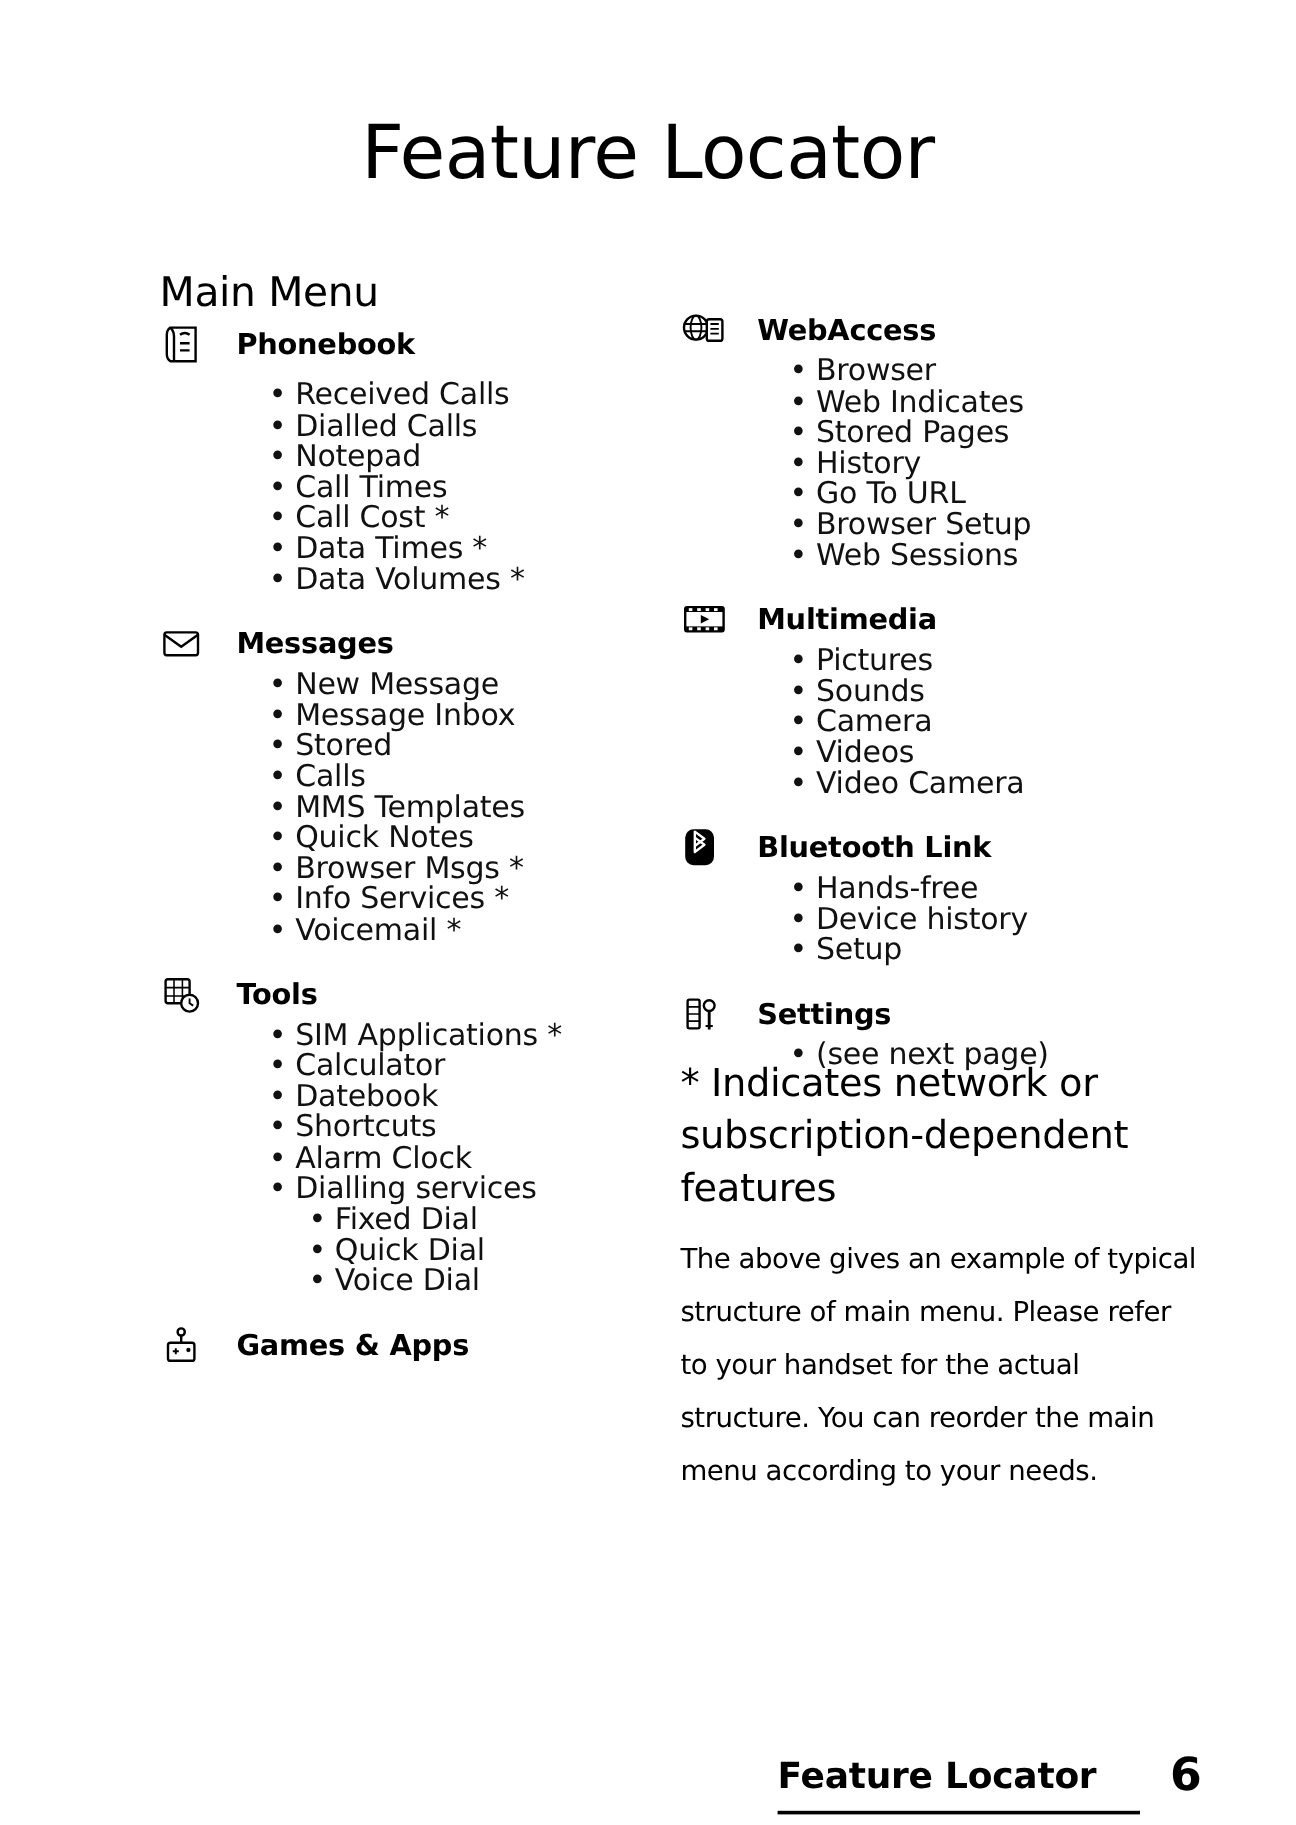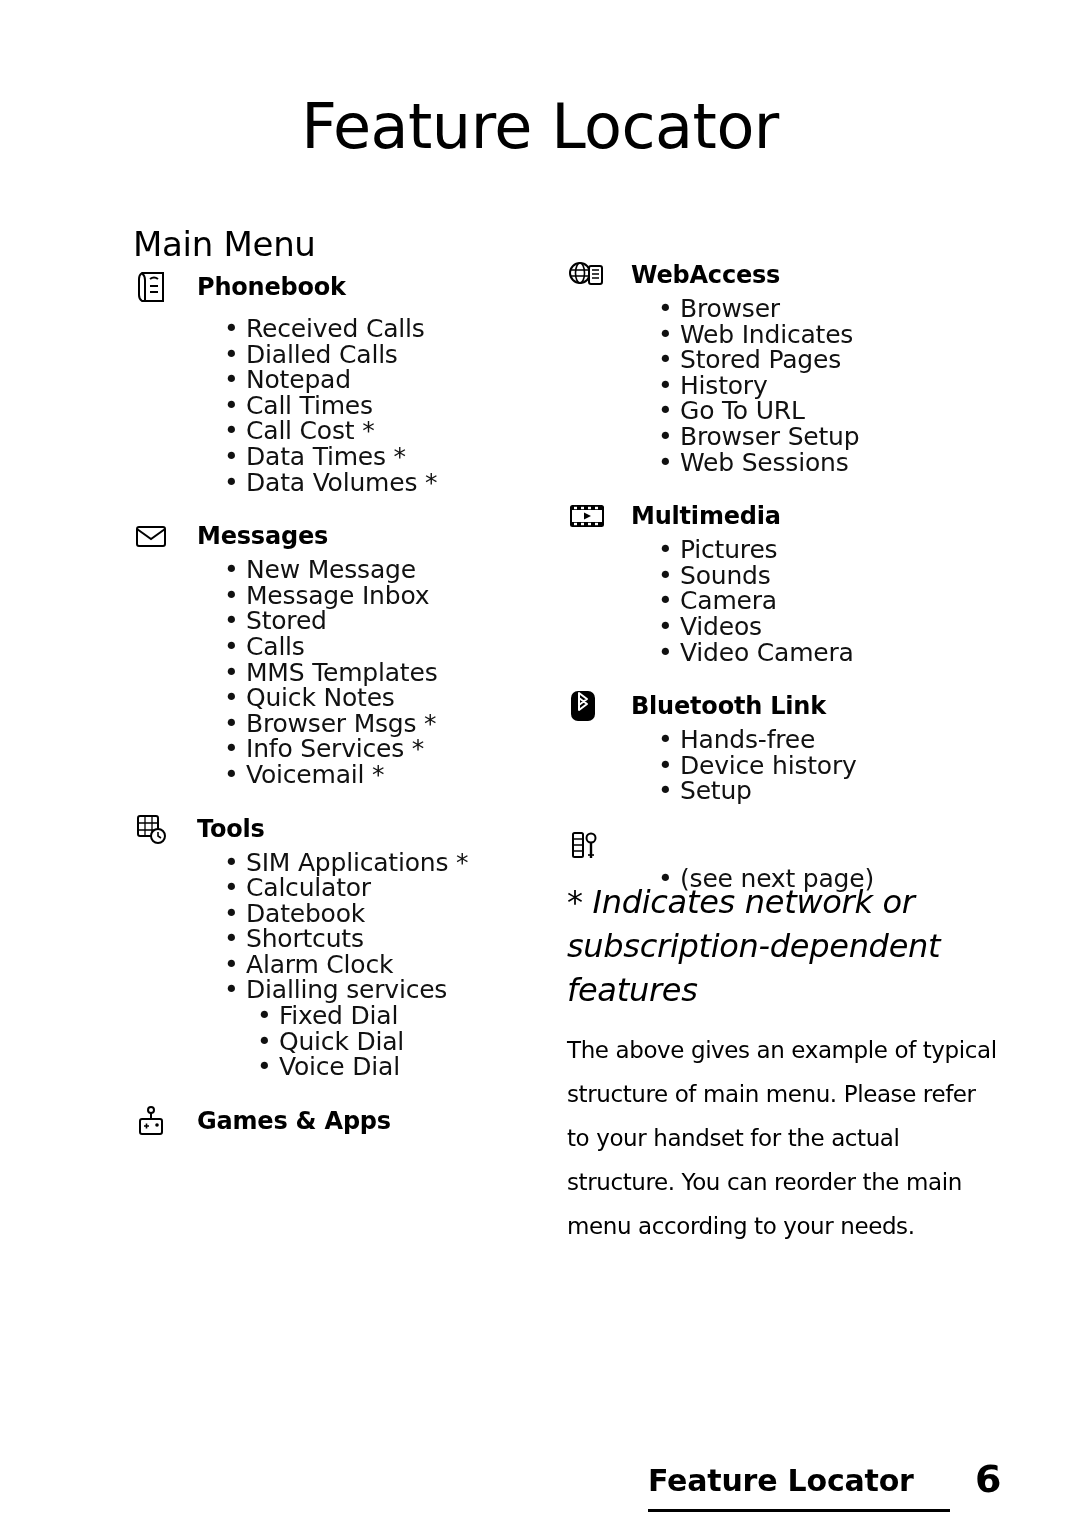--- a/index.html
+++ b/index.html
@@ -108,21 +108,20 @@
     margin-left: 110px;
   }
   .note {
     position: absolute;
     left: 567px;
     top: 880px;
     width: 440px;
     font-size: 32px;
     line-height: 44px;
     letter-spacing: -0.3px;
-    font-style: italic;
   }
   .body-text {
     position: absolute;
     left: 567px;
     top: 1028px;
     width: 430px;
     font-size: 23px;
     line-height: 44px;
     letter-spacing: -0.4px;
   }
@@ -349,20 +348,21 @@
       <div class="group-head">
         <span class="icon-box">
           <svg width="36" height="36" viewBox="0 0 36 36">
             <rect x="6" y="6" width="10" height="24" rx="1.5" fill="none" stroke="#000" stroke-width="2"></rect>
             <path d="M6 12 h10 M6 18 h10 M6 24 h10" stroke="#000" stroke-width="1.4"></path>
             <circle cx="24" cy="11" r="4.5" fill="none" stroke="#000" stroke-width="2"></circle>
             <path d="M24 15 L24 31" stroke="#000" stroke-width="2.4"></path>
             <path d="M21 28 h6" stroke="#000" stroke-width="1.6"></path>
           </svg>
         </span>
+        <span class="group-label">Settings</span>
       </div>
       <ul class="items">
         <li><span class="bullet">•</span><span>(see next page)</span></li>
       </ul>
     </div>
 
   </div>
 
   <div class="note">* Indicates network or subscription-dependent features</div>
 

